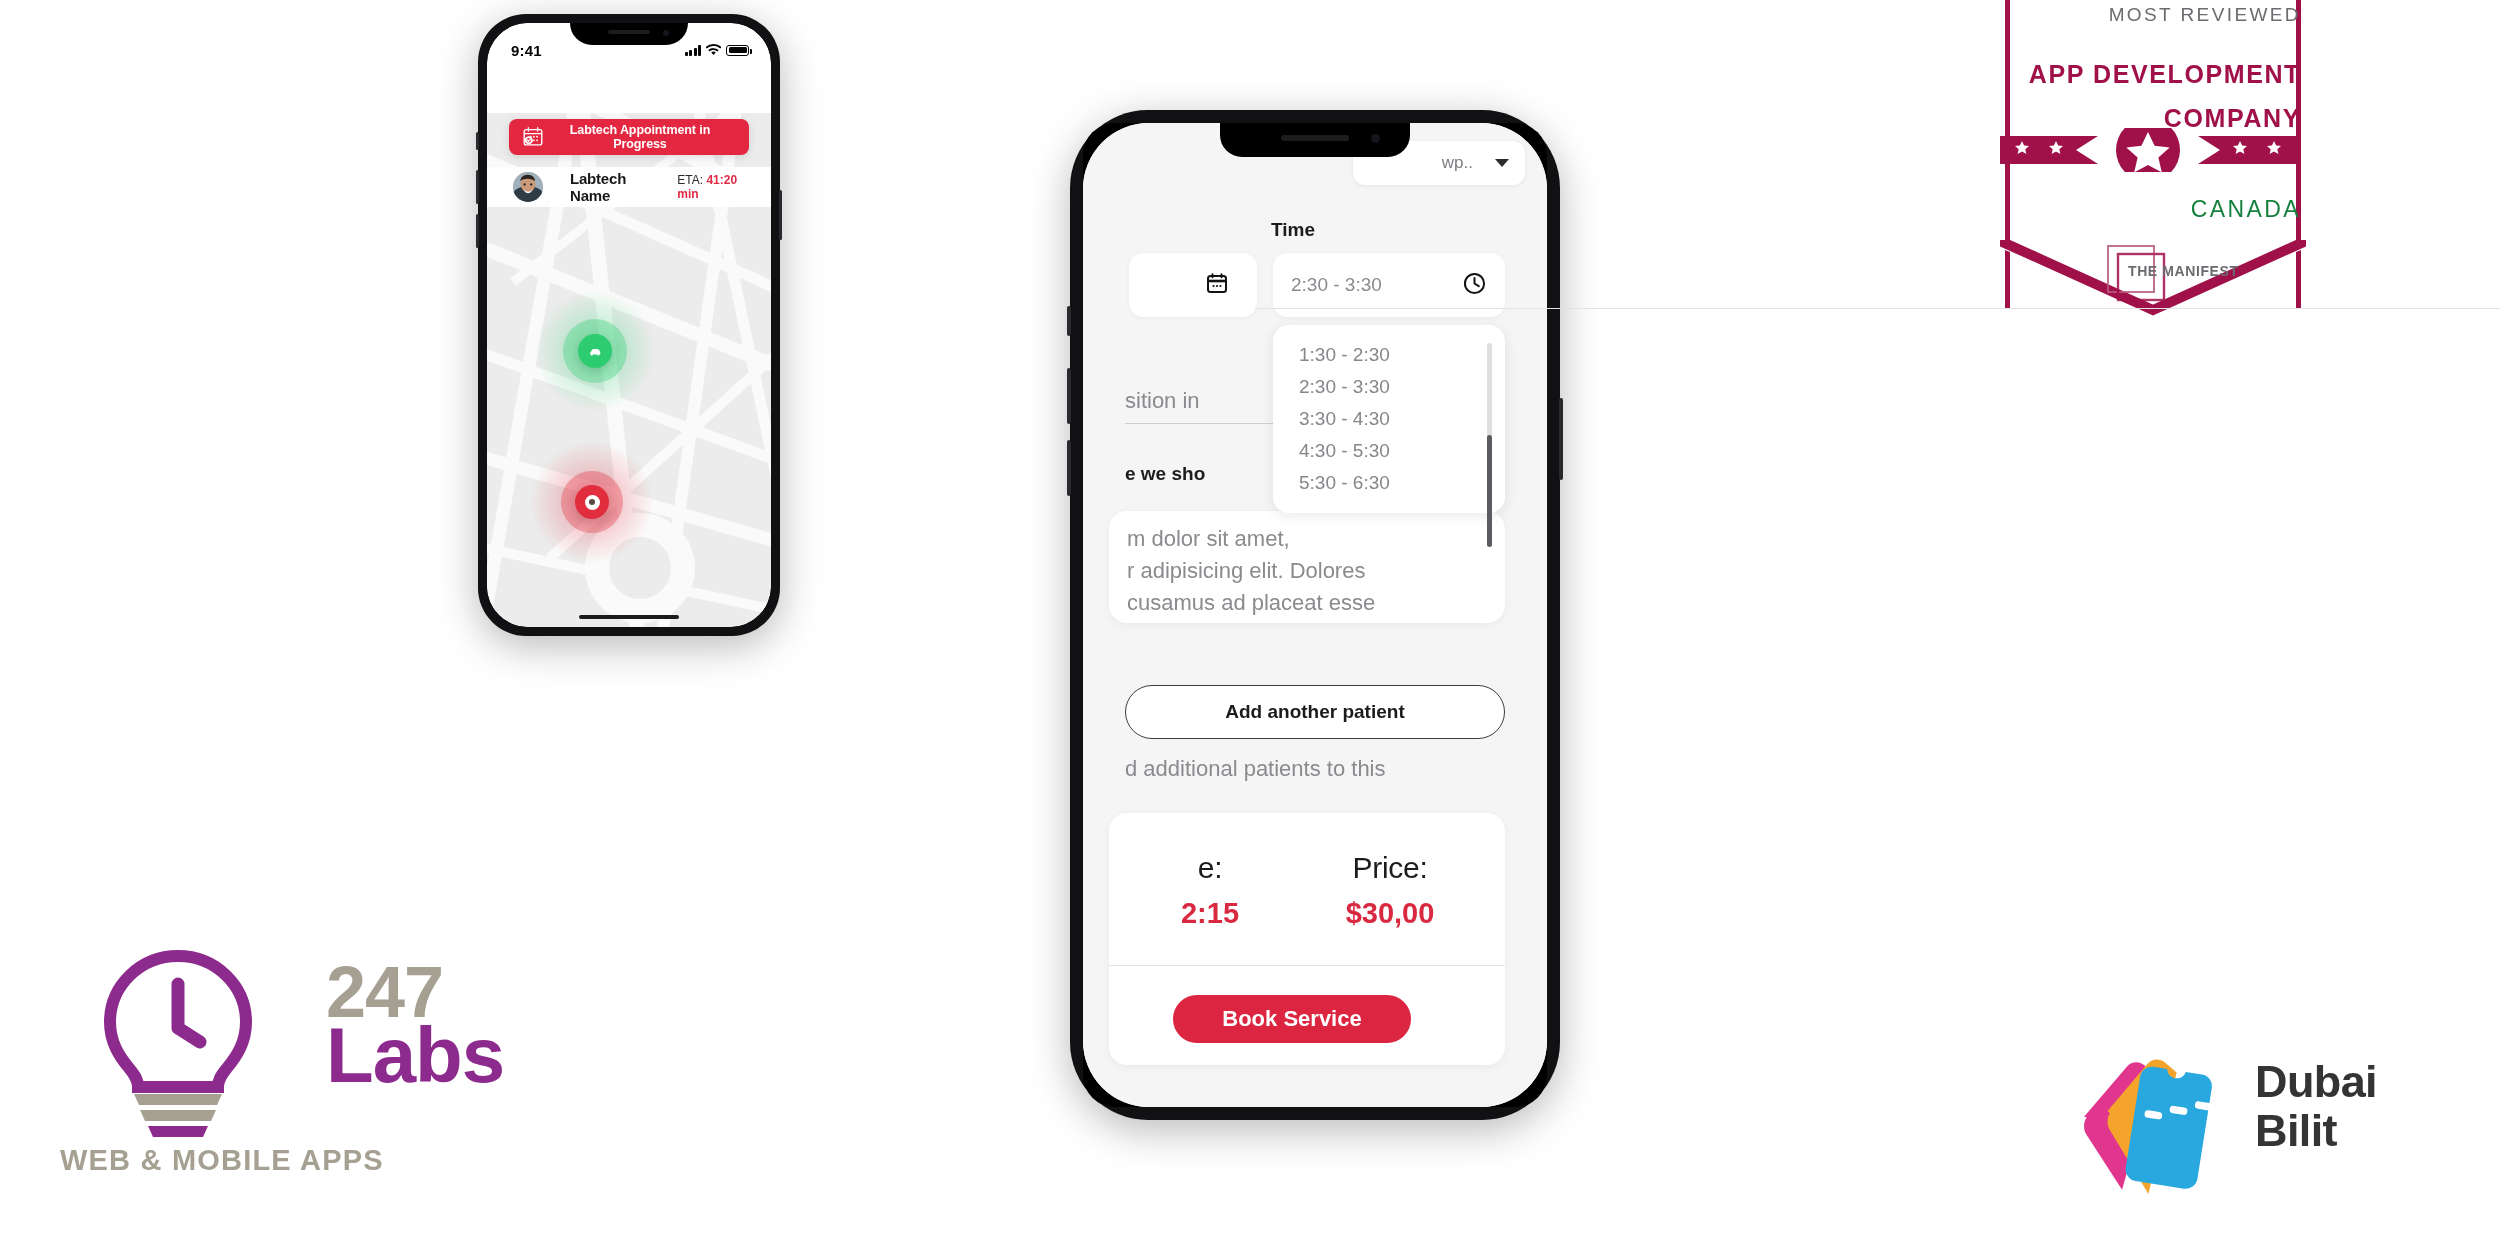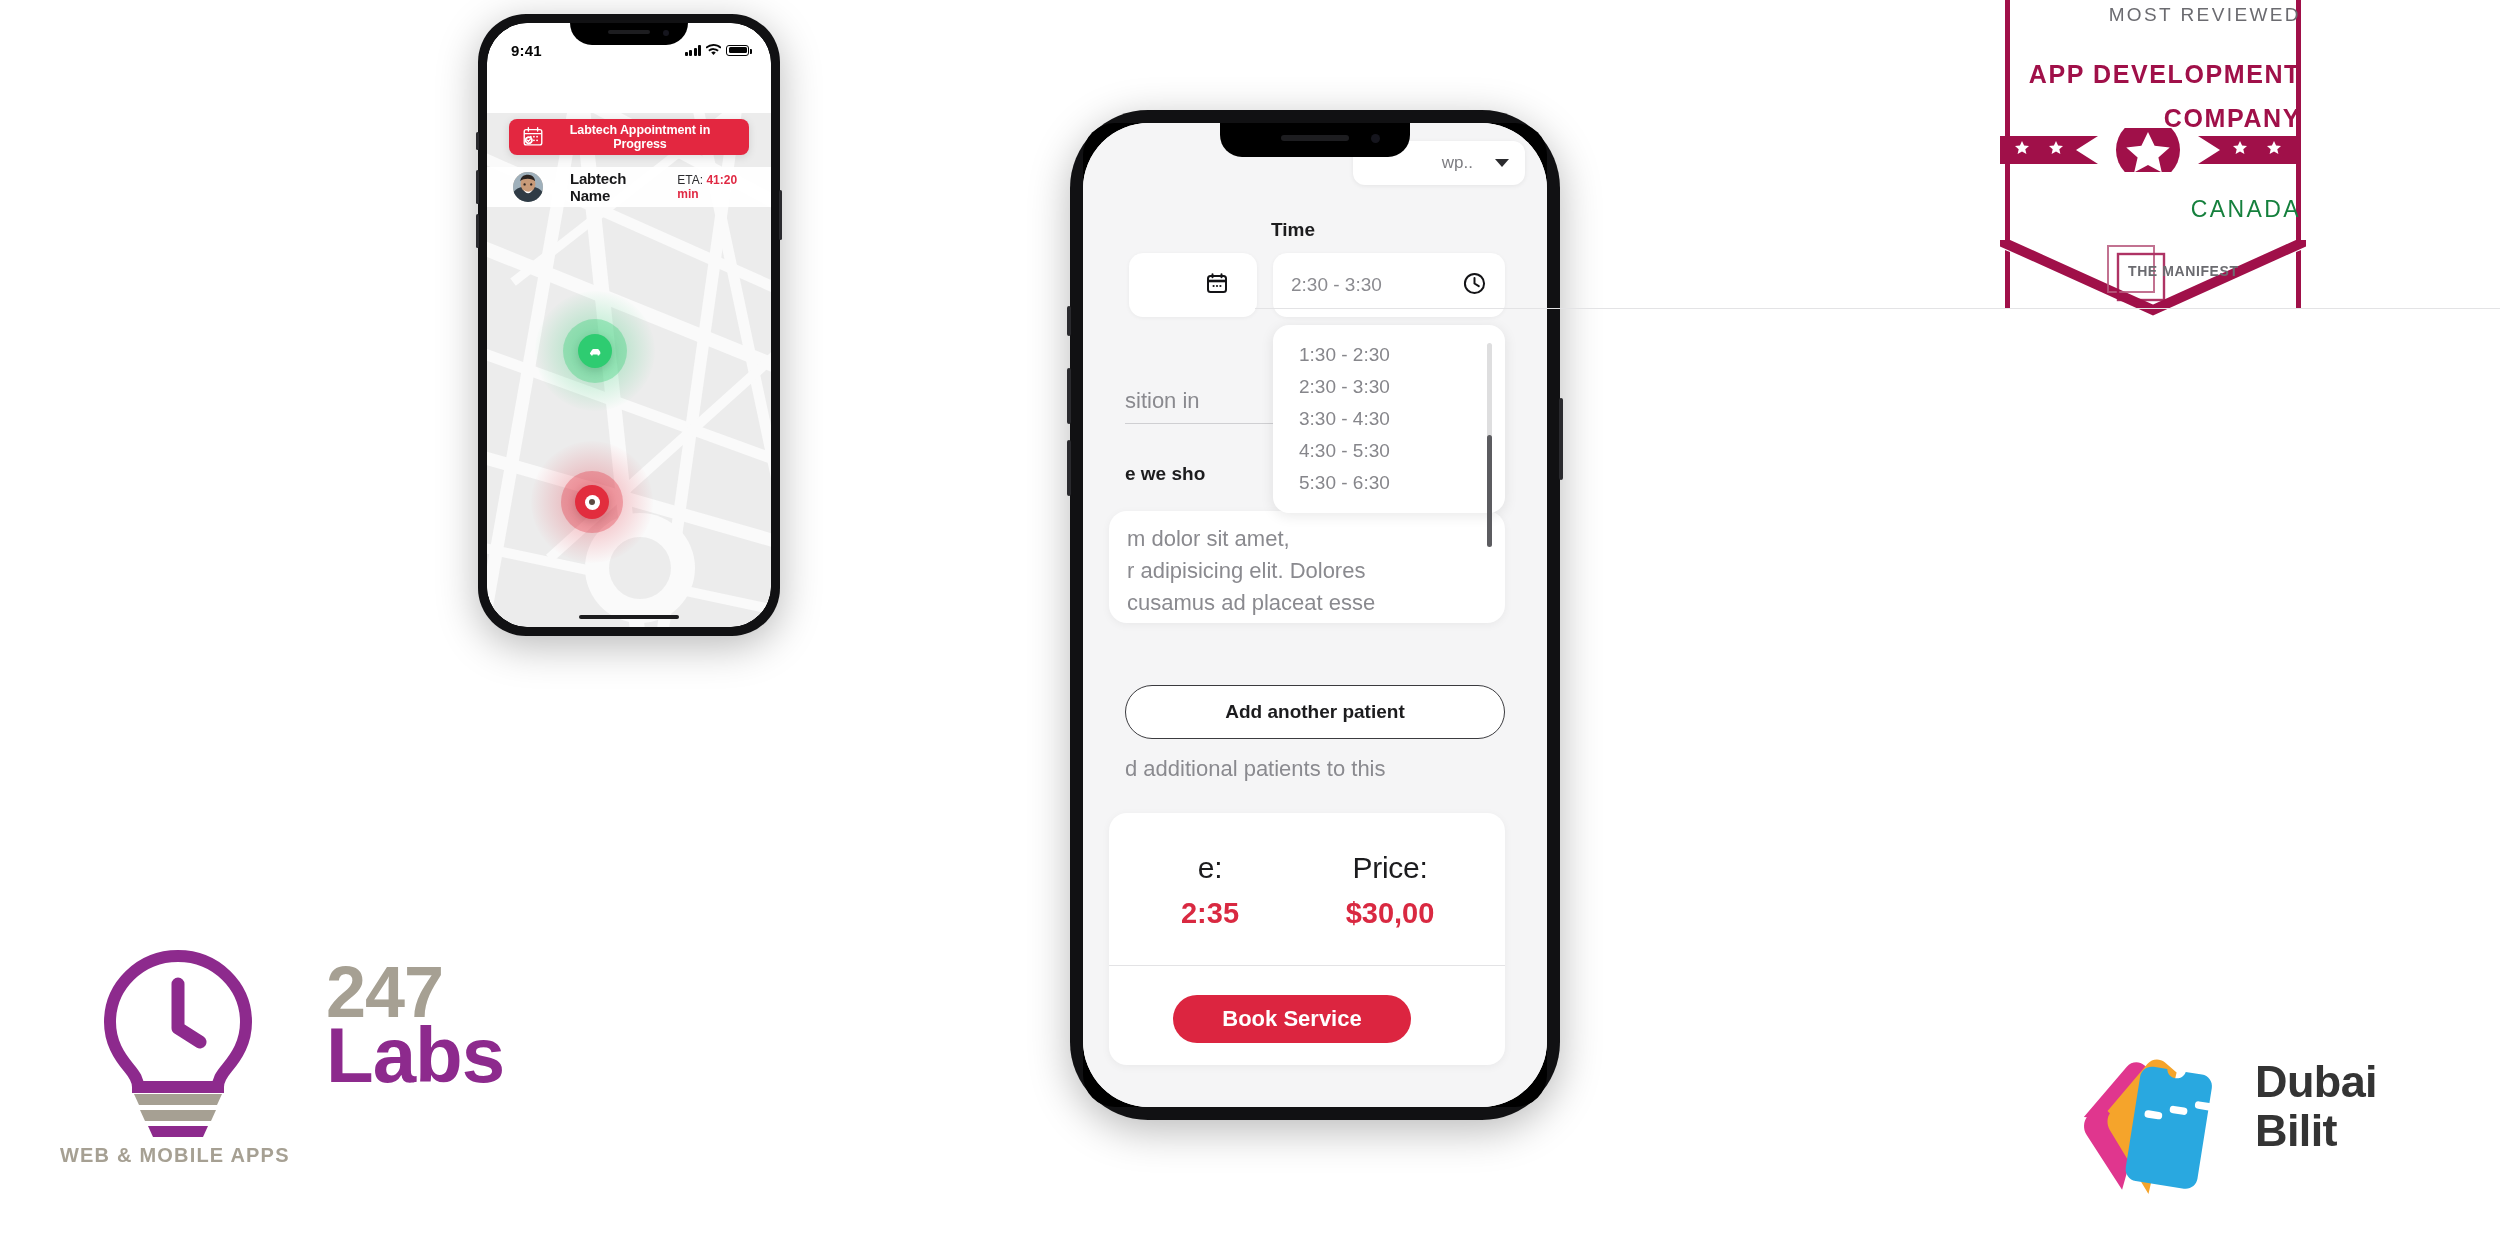--- a/index.html
+++ b/index.html
@@ -171,21 +171,21 @@
   .mk-glow { position: absolute; border-radius: 50%; }
   .home-ind { position: absolute; bottom: 8px; left: 50%; transform: translateX(-50%);
               width: 100px; height: 4px; border-radius: 3px; background: #1b1b1d; z-index: 26; }
 
   
   #logo-247 { position: absolute; left: 58px; top: 948px; width: 470px; height: 262px; }
   .l247-num { position: absolute; left: 268px; top: 8px; font-size: 72px; font-weight: 700;
               color: #a6a093; letter-spacing: -1px; line-height: 1; }
   .l247-labs { position: absolute; left: 268px; top: 68px; font-size: 78px; font-weight: 700;
                color: #8d2a8d; letter-spacing: -1px; line-height: 1; }
-  .l247-tag { position: absolute; left: 2px; top: 196px; font-size: 20px; font-weight: 700;
+  .l247-tag { position: absolute; left: 2px; top: 196px; font-size: 29px; font-weight: 700;
               color: #a6a093; letter-spacing: 1.2px; }
 
   
   #badge-manifest { position: absolute; left: 2005px; top: -92px; width: 296px; height: 400px; }
   .bdg-shape { position: absolute; inset: 0; border: 5px solid #a01049;
                border-bottom: none; background: #fff; }
   .bdg-txt { position: absolute; left: 0; right: 0; text-align: right; }
   .bdg-l1 { top: 96px; font-size: 19px; letter-spacing: 2.4px; color: #6b6b70; }
   .bdg-l2 { top: 152px; font-size: 25px; letter-spacing: 1.6px; color: #a01049; font-weight: 700; }
   .bdg-l3 { top: 196px; font-size: 25px; letter-spacing: 1.6px; color: #a01049; font-weight: 700; }
@@ -260,21 +260,21 @@
         </div>
 
         <div class="add-pill" style="left:42px; top:562px; width:380px; height:54px;">
           <span>Add another patient</span>
         </div>
         <div class="bk-subtext" style="left:42px; top:630px; width:390px;">d additional patients to this</div>
 
         <div class="bk-card" style="left:26px; top:690px; width:396px; height:252px;">
           <div class="sum-col" style="left:26px; top:38px; width:150px;">
             <div class="ttl">e:</div>
-            <div class="val">2:35</div>
+            <div class="val">2:15</div>
           </div>
           <div class="sum-col" style="left:196px; top:38px; width:170px;">
             <div class="ttl">Price:</div>
             <div class="val">$30,00</div>
           </div>
           <div class="sep-line" style="left:0; top:152px; width:396px; height:1px;"></div>
           <div class="book-btn" style="left:64px; top:182px; width:238px; height:48px;">
             <span>Book Service</span>
           </div>
         </div>

